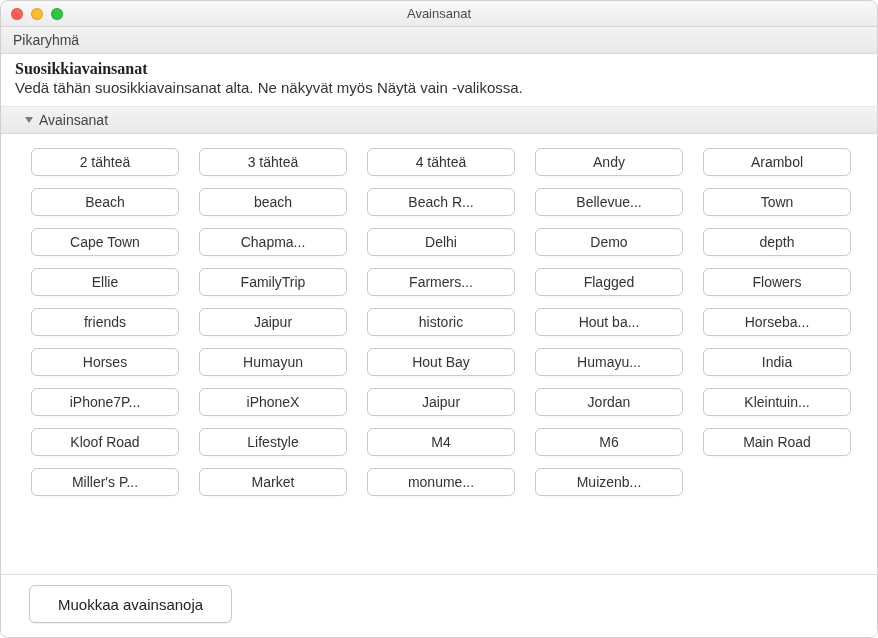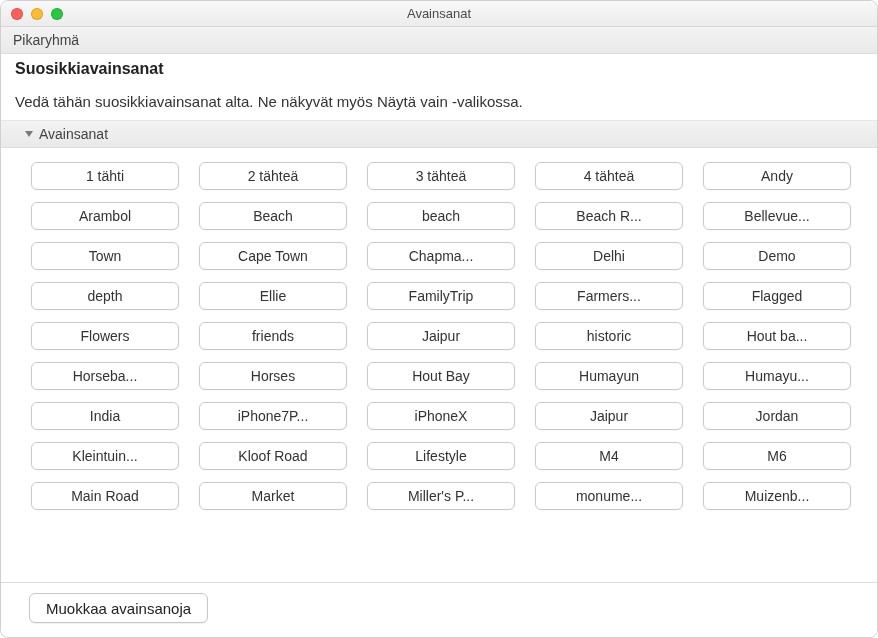--- a/index.html
+++ b/index.html
@@ -63,25 +63,26 @@
     margin-left: 2px;
   }
   .fav-block {
     padding: 6px 14px 10px 14px;
     border-bottom: 1px solid #e6e6e6;
   }
   .fav-title {
     font-size: 16px;
     font-weight: 600;
     color: #222;
+    font-family: Liberation Serif, serif;
   }
   .fav-sub {
     font-size: 15px;
     color: #333;
-    margin-top: 15px;
+    margin-top: 1px;
   }
   .keywords-area {
     flex: 1;
     overflow: hidden;
     padding: 14px 18px 6px 30px;
   }
   .kw-grid {
     display: grid;
     grid-template-columns: repeat(5, 148px);
     column-gap: 20px;
@@ -103,27 +104,27 @@
     text-overflow: ellipsis;
     cursor: default;
     box-shadow: 0 0.5px 0 rgba(0,0,0,0.04);
   }
   .footer {
     border-top: 1px solid #dcdcdc;
     padding: 10px 16px 14px 28px;
     background: #fff;
   }
   .edit-btn {
-    height: 30px;
+    height: 38px;
     border: 1px solid #c6c6c6;
     border-radius: 6px;
     background: #fff;
     font-size: 15px;
     color: #222;
-    padding: 0 16px;
+    padding: 0 28px;
     cursor: pointer;
     box-shadow: 0 1px 0 rgba(0,0,0,0.05);
   }
 </style>
 </head>
 <body>
 
 <div class="titlebar">
   <div class="traffic">
     <div class="tl-dot tl-close"></div>
@@ -142,21 +143,20 @@
   <div class="fav-sub">Vedä tähän suosikkiavainsanat alta. Ne näkyvät myös Näytä vain -valikossa.</div>
 </div>
 
 <div class="section-bar sub">
   <span class="disclosure"></span>
   <span>Avainsanat</span>
 </div>
 
 <div class="keywords-area">
   <div class="kw-grid" id="kw-grid">
-      <div class="kw-chip">1 tähti</div>
       <div class="kw-chip">2 tähteä</div>
       <div class="kw-chip">3 tähteä</div>
       <div class="kw-chip">4 tähteä</div>
       <div class="kw-chip">Andy</div>
       <div class="kw-chip">Arambol</div>
       <div class="kw-chip">Beach</div>
       <div class="kw-chip">beach</div>
       <div class="kw-chip">Beach R...</div>
       <div class="kw-chip">Bellevue...</div>
       <div class="kw-chip">Town</div>
@@ -169,36 +169,36 @@
       <div class="kw-chip">FamilyTrip</div>
       <div class="kw-chip">Farmers...</div>
       <div class="kw-chip">Flagged</div>
       <div class="kw-chip">Flowers</div>
       <div class="kw-chip">friends</div>
       <div class="kw-chip">Jaipur</div>
       <div class="kw-chip">historic</div>
       <div class="kw-chip">Hout ba...</div>
       <div class="kw-chip">Horseba...</div>
       <div class="kw-chip">Horses</div>
+      <div class="kw-chip">Humayun</div>
       <div class="kw-chip">Hout Bay</div>
-      <div class="kw-chip">Humayun</div>
       <div class="kw-chip">Humayu...</div>
       <div class="kw-chip">India</div>
       <div class="kw-chip">iPhone7P...</div>
       <div class="kw-chip">iPhoneX</div>
       <div class="kw-chip">Jaipur</div>
       <div class="kw-chip">Jordan</div>
       <div class="kw-chip">Kleintuin...</div>
       <div class="kw-chip">Kloof Road</div>
       <div class="kw-chip">Lifestyle</div>
       <div class="kw-chip">M4</div>
       <div class="kw-chip">M6</div>
       <div class="kw-chip">Main Road</div>
+      <div class="kw-chip">Miller's P...</div>
       <div class="kw-chip">Market</div>
-      <div class="kw-chip">Miller's P...</div>
       <div class="kw-chip">monume...</div>
       <div class="kw-chip">Muizenb...</div>
     </div>
 </div>
 
 <div class="footer">
   <button class="edit-btn">Muokkaa avainsanoja</button>
 </div>
 
 </body></html>

